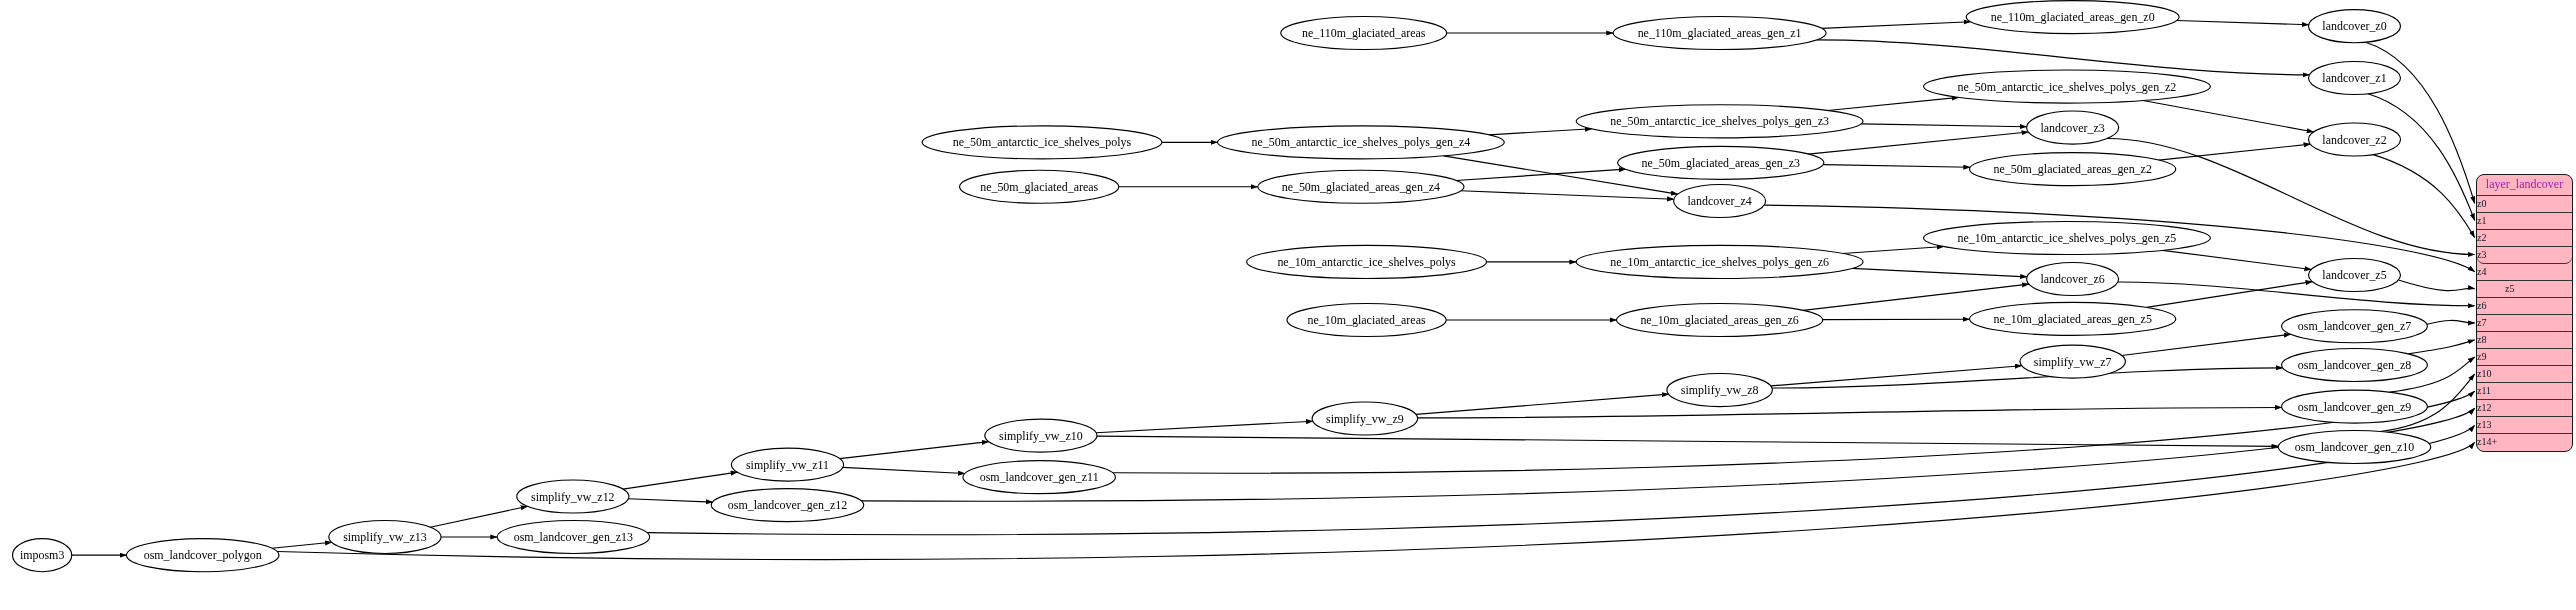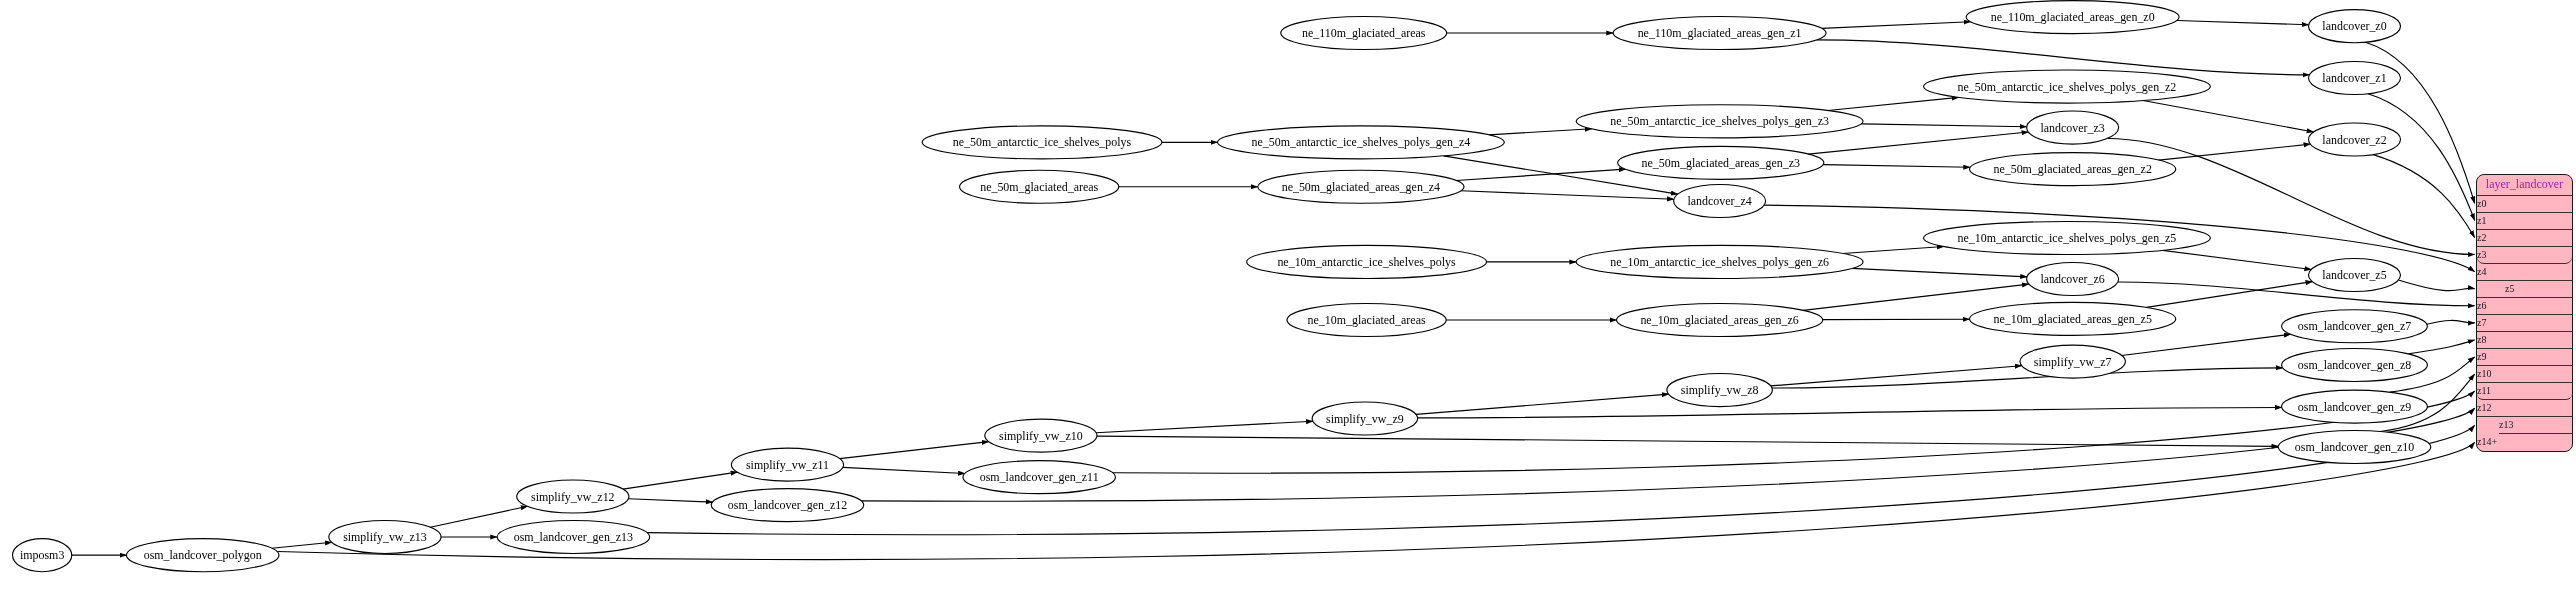--- a/index.html
+++ b/index.html
@@ -251,20 +251,20 @@
         <div class="tr" style="border-color: rgb(51, 51, 51);">z1</div>
         <div class="tr" style="border-color: rgb(51, 51, 51);">z2</div>
         <div class="tr" style="border-color: rgb(51, 51, 51); border-radius: 7px;">z3</div>
         <div class="tr" style="border-color: rgb(51, 51, 51);">z4</div>
         <div class="tr" style="border-color: rgb(51, 51, 51); padding-left: 28px;">z5</div>
         <div class="tr" style="border-color: rgb(51, 51, 51);">z6</div>
         <div class="tr" style="border-color: rgb(51, 51, 51);">z7</div>
         <div class="tr" style="border-color: rgb(51, 51, 51);">z8</div>
         <div class="tr" style="border-color: rgb(51, 51, 51);">z9</div>
         <div class="tr" style="border-color: rgb(51, 51, 51);">z10</div>
-        <div class="tr" style="border-color: rgb(51, 51, 51); border-radius: 6px;">z11</div>
+        <div class="tr" style="border-color: rgb(51, 51, 51);">z11</div>
         <div class="tr" style="border-color: rgb(51, 51, 51);">z12</div>
-        <div class="tr" style="border-color: rgb(51, 51, 51); margin-left: 22px;">z13</div>
+        <div class="tr" style="border-color: rgb(51, 51, 51);">z13</div>
         <div class="tr" style="border-color: rgb(51, 51, 51);">z14+</div>
       </div>
   </div>
 </div>
 
 
 </body></html>

